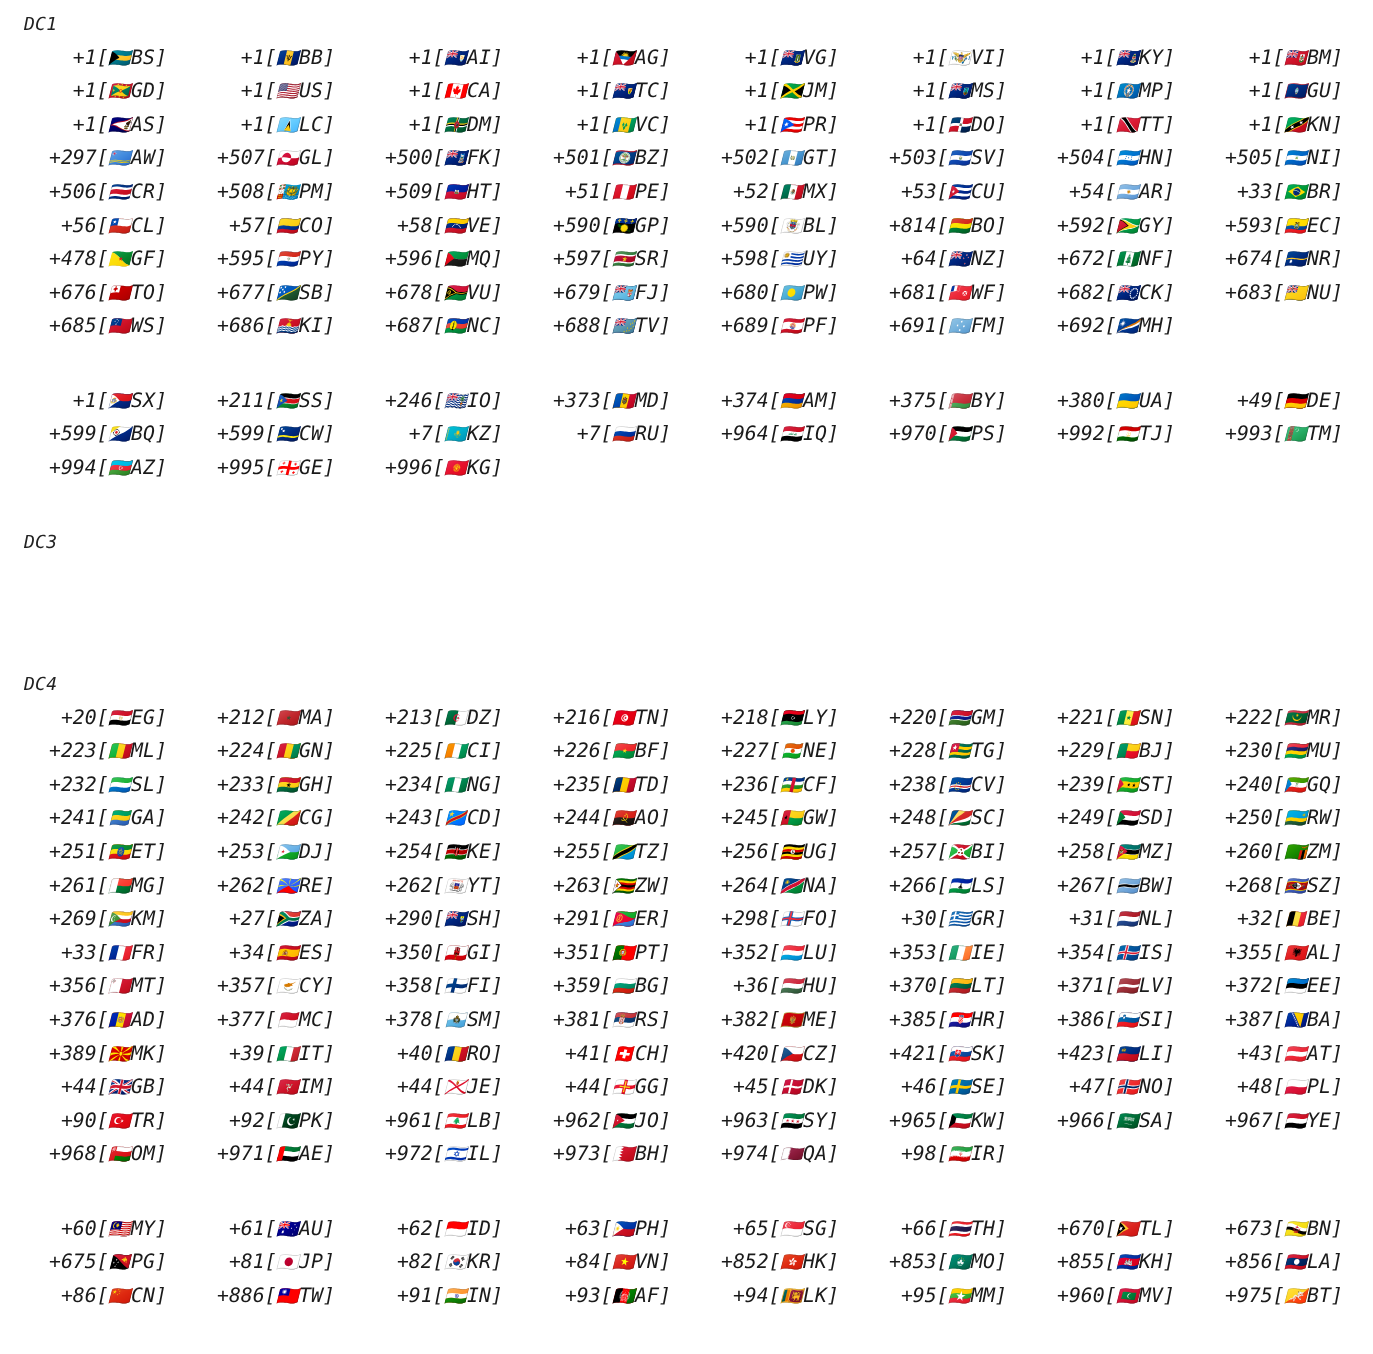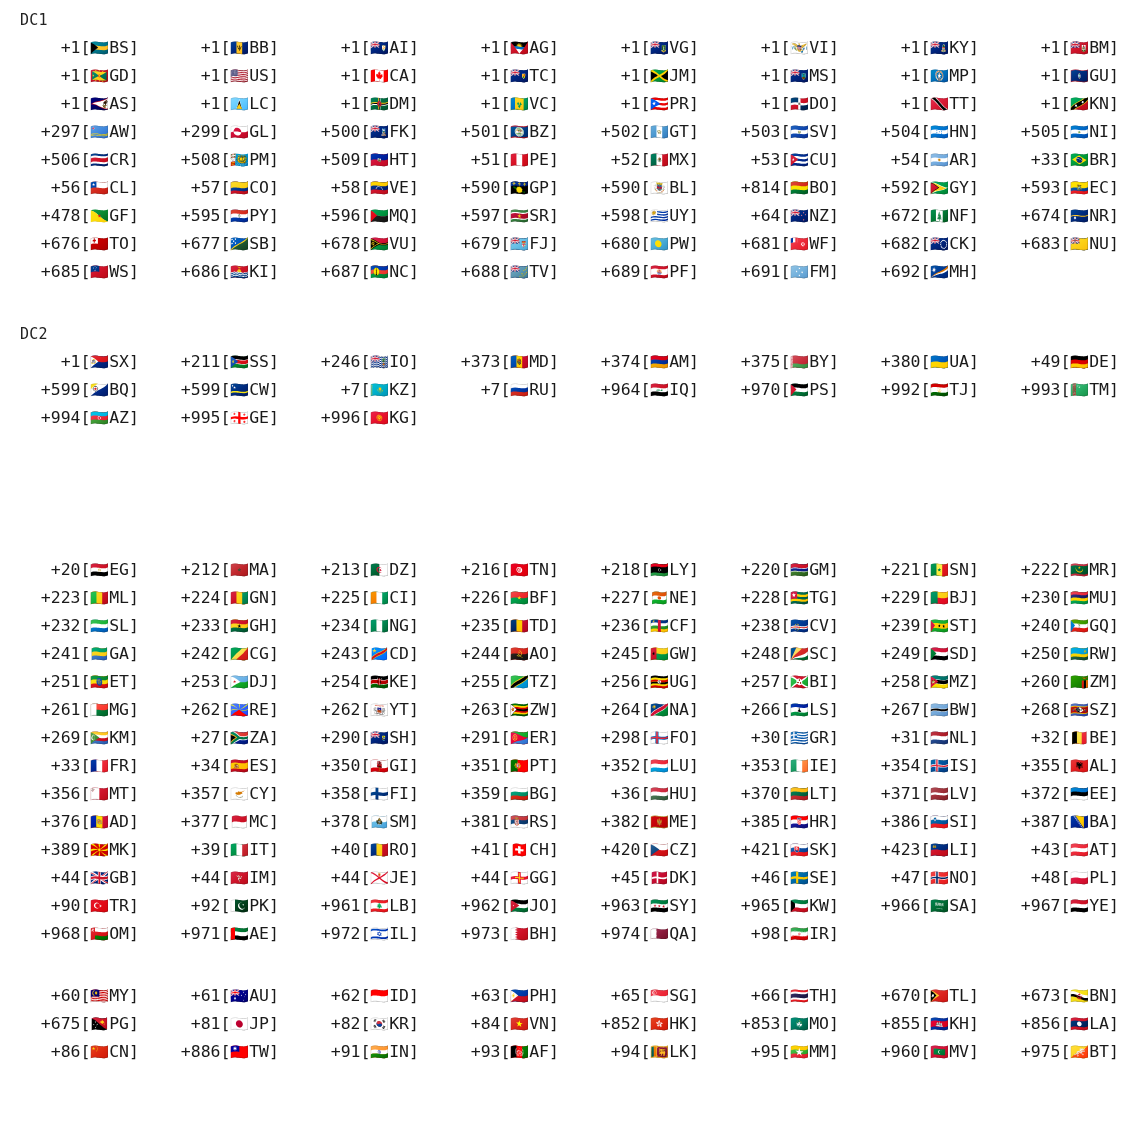--- a/index.html
+++ b/index.html
@@ -14,20 +14,21 @@
     color: #1a1a1a;
     position: relative;
   }
   .page {
     padding: 6px 18px 0 18px;
     box-sizing: border-box;
     width: 1144px;
   }
   .group {
     margin-bottom: 0;
+    font-style: italic;
   }
   .group-title {
     font-size: 15px;
     line-height: 28px;
     color: #222;
     letter-spacing: 0.2px;
     padding-left: 2px;
   }
   .grid {
     display: grid;
@@ -82,21 +83,21 @@
         <div class="cell"><span>+1</span><span>[</span><span class="flag">🇬🇺</span><span class="code">GU</span><span>]</span></div>
         <div class="cell"><span>+1</span><span>[</span><span class="flag">🇦🇸</span><span class="code">AS</span><span>]</span></div>
         <div class="cell"><span>+1</span><span>[</span><span class="flag">🇱🇨</span><span class="code">LC</span><span>]</span></div>
         <div class="cell"><span>+1</span><span>[</span><span class="flag">🇩🇲</span><span class="code">DM</span><span>]</span></div>
         <div class="cell"><span>+1</span><span>[</span><span class="flag">🇻🇨</span><span class="code">VC</span><span>]</span></div>
         <div class="cell"><span>+1</span><span>[</span><span class="flag">🇵🇷</span><span class="code">PR</span><span>]</span></div>
         <div class="cell"><span>+1</span><span>[</span><span class="flag">🇩🇴</span><span class="code">DO</span><span>]</span></div>
         <div class="cell"><span>+1</span><span>[</span><span class="flag">🇹🇹</span><span class="code">TT</span><span>]</span></div>
         <div class="cell"><span>+1</span><span>[</span><span class="flag">🇰🇳</span><span class="code">KN</span><span>]</span></div>
         <div class="cell"><span>+297</span><span>[</span><span class="flag">🇦🇼</span><span class="code">AW</span><span>]</span></div>
-        <div class="cell"><span>+299</span><span>[</span><span class="flag">🇬🇱</span><span class="code">GL</span><span>]</span></div>
+        <div class="cell"><span>+507</span><span>[</span><span class="flag">🇬🇱</span><span class="code">GL</span><span>]</span></div>
         <div class="cell"><span>+500</span><span>[</span><span class="flag">🇫🇰</span><span class="code">FK</span><span>]</span></div>
         <div class="cell"><span>+501</span><span>[</span><span class="flag">🇧🇿</span><span class="code">BZ</span><span>]</span></div>
         <div class="cell"><span>+502</span><span>[</span><span class="flag">🇬🇹</span><span class="code">GT</span><span>]</span></div>
         <div class="cell"><span>+503</span><span>[</span><span class="flag">🇸🇻</span><span class="code">SV</span><span>]</span></div>
         <div class="cell"><span>+504</span><span>[</span><span class="flag">🇭🇳</span><span class="code">HN</span><span>]</span></div>
         <div class="cell"><span>+505</span><span>[</span><span class="flag">🇳🇮</span><span class="code">NI</span><span>]</span></div>
         <div class="cell"><span>+506</span><span>[</span><span class="flag">🇨🇷</span><span class="code">CR</span><span>]</span></div>
         <div class="cell"><span>+508</span><span>[</span><span class="flag">🇵🇲</span><span class="code">PM</span><span>]</span></div>
         <div class="cell"><span>+509</span><span>[</span><span class="flag">🇭🇹</span><span class="code">HT</span><span>]</span></div>
         <div class="cell"><span>+51</span><span>[</span><span class="flag">🇵🇪</span><span class="code">PE</span><span>]</span></div>
@@ -132,21 +133,20 @@
         <div class="cell"><span>+686</span><span>[</span><span class="flag">🇰🇮</span><span class="code">KI</span><span>]</span></div>
         <div class="cell"><span>+687</span><span>[</span><span class="flag">🇳🇨</span><span class="code">NC</span><span>]</span></div>
         <div class="cell"><span>+688</span><span>[</span><span class="flag">🇹🇻</span><span class="code">TV</span><span>]</span></div>
         <div class="cell"><span>+689</span><span>[</span><span class="flag">🇵🇫</span><span class="code">PF</span><span>]</span></div>
         <div class="cell"><span>+691</span><span>[</span><span class="flag">🇫🇲</span><span class="code">FM</span><span>]</span></div>
         <div class="cell"><span>+692</span><span>[</span><span class="flag">🇲🇭</span><span class="code">MH</span><span>]</span></div>
       </div>
     </div>
     <div class="spacer-block"></div>
     <div class="group">
-      <div class="group-title">DC2</div>
       <div class="grid">
         <div class="cell"><span>+1</span><span>[</span><span class="flag">🇸🇽</span><span class="code">SX</span><span>]</span></div>
         <div class="cell"><span>+211</span><span>[</span><span class="flag">🇸🇸</span><span class="code">SS</span><span>]</span></div>
         <div class="cell"><span>+246</span><span>[</span><span class="flag">🇮🇴</span><span class="code">IO</span><span>]</span></div>
         <div class="cell"><span>+373</span><span>[</span><span class="flag">🇲🇩</span><span class="code">MD</span><span>]</span></div>
         <div class="cell"><span>+374</span><span>[</span><span class="flag">🇦🇲</span><span class="code">AM</span><span>]</span></div>
         <div class="cell"><span>+375</span><span>[</span><span class="flag">🇧🇾</span><span class="code">BY</span><span>]</span></div>
         <div class="cell"><span>+380</span><span>[</span><span class="flag">🇺🇦</span><span class="code">UA</span><span>]</span></div>
         <div class="cell"><span>+49</span><span>[</span><span class="flag">🇩🇪</span><span class="code">DE</span><span>]</span></div>
         <div class="cell"><span>+599</span><span>[</span><span class="flag">🇧🇶</span><span class="code">BQ</span><span>]</span></div>
@@ -157,24 +157,26 @@
         <div class="cell"><span>+970</span><span>[</span><span class="flag">🇵🇸</span><span class="code">PS</span><span>]</span></div>
         <div class="cell"><span>+992</span><span>[</span><span class="flag">🇹🇯</span><span class="code">TJ</span><span>]</span></div>
         <div class="cell"><span>+993</span><span>[</span><span class="flag">🇹🇲</span><span class="code">TM</span><span>]</span></div>
         <div class="cell"><span>+994</span><span>[</span><span class="flag">🇦🇿</span><span class="code">AZ</span><span>]</span></div>
         <div class="cell"><span>+995</span><span>[</span><span class="flag">🇬🇪</span><span class="code">GE</span><span>]</span></div>
         <div class="cell"><span>+996</span><span>[</span><span class="flag">🇰🇬</span><span class="code">KG</span><span>]</span></div>
       </div>
     </div>
     <div class="spacer-block"></div>
     <div class="group">
+      <div class="group-title">DC3</div>
       <div class="empty-group-body"></div>
     </div>
     <div class="spacer-block"></div>
     <div class="group">
+      <div class="group-title">DC4</div>
       <div class="grid">
         <div class="cell"><span>+20</span><span>[</span><span class="flag">🇪🇬</span><span class="code">EG</span><span>]</span></div>
         <div class="cell"><span>+212</span><span>[</span><span class="flag">🇲🇦</span><span class="code">MA</span><span>]</span></div>
         <div class="cell"><span>+213</span><span>[</span><span class="flag">🇩🇿</span><span class="code">DZ</span><span>]</span></div>
         <div class="cell"><span>+216</span><span>[</span><span class="flag">🇹🇳</span><span class="code">TN</span><span>]</span></div>
         <div class="cell"><span>+218</span><span>[</span><span class="flag">🇱🇾</span><span class="code">LY</span><span>]</span></div>
         <div class="cell"><span>+220</span><span>[</span><span class="flag">🇬🇲</span><span class="code">GM</span><span>]</span></div>
         <div class="cell"><span>+221</span><span>[</span><span class="flag">🇸🇳</span><span class="code">SN</span><span>]</span></div>
         <div class="cell"><span>+222</span><span>[</span><span class="flag">🇲🇷</span><span class="code">MR</span><span>]</span></div>
         <div class="cell"><span>+223</span><span>[</span><span class="flag">🇲🇱</span><span class="code">ML</span><span>]</span></div>

